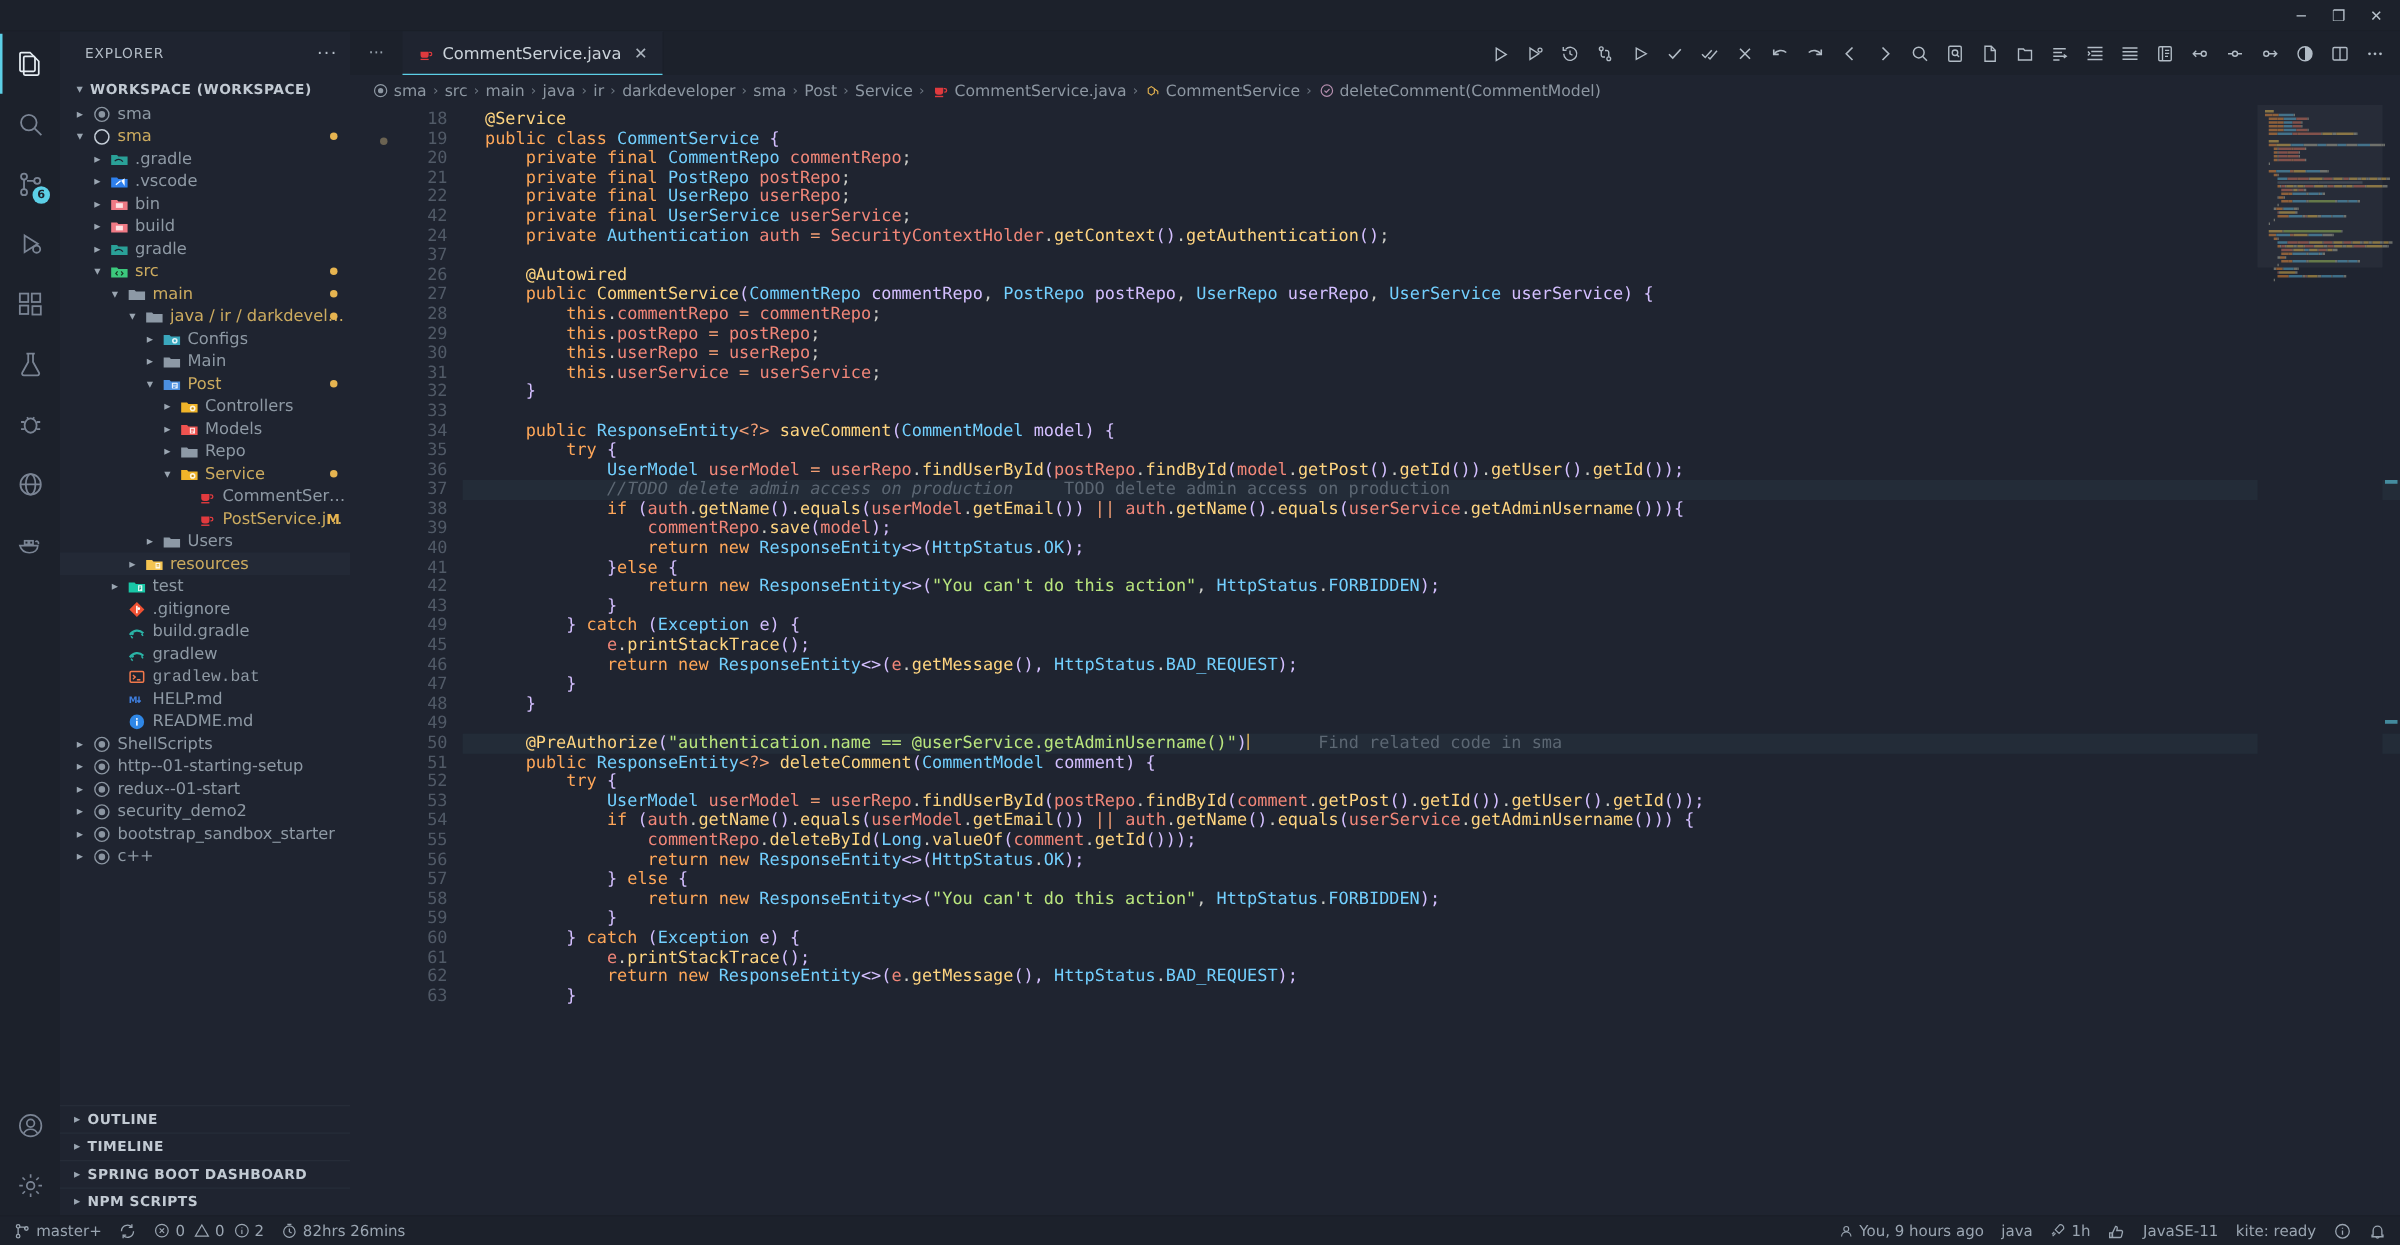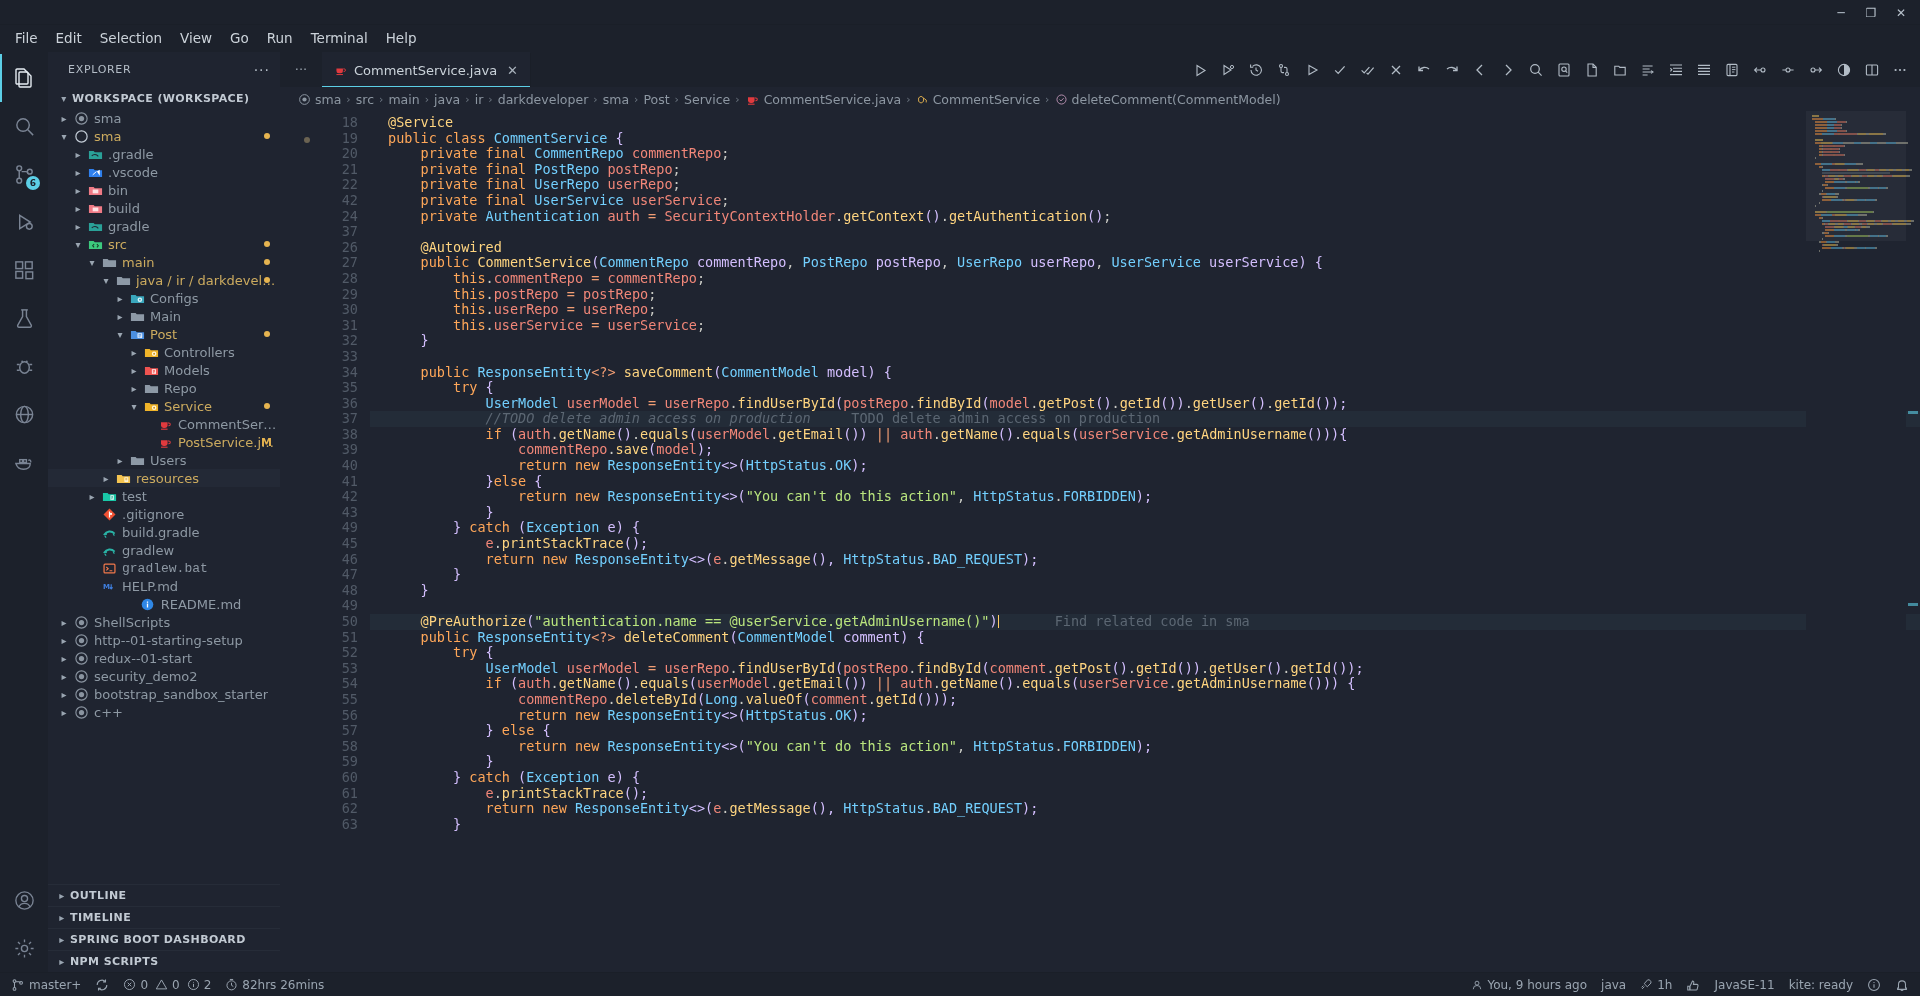--- a/index.html
+++ b/index.html
@@ -181,30 +181,20 @@
 <div id="app">
 
   <div class="titlebar">
     <div class="win-btns">
       <div class="win-btn">─</div>
       <div class="win-btn">❐</div>
       <div class="win-btn close">✕</div>
     </div>
   </div>
 
-  <div class="menubar" id="menubar">
-      <div class="menu-item">File</div>
-      <div class="menu-item">Edit</div>
-      <div class="menu-item">Selection</div>
-      <div class="menu-item">View</div>
-      <div class="menu-item">Go</div>
-      <div class="menu-item">Run</div>
-      <div class="menu-item">Terminal</div>
-      <div class="menu-item">Help</div>
-    </div>
 
   <div class="body-row">
 
     <div class="activitybar">
       <div class="act-icon active" title="Explorer">
         <svg width="24" height="24" viewBox="0 0 24 24" fill="none" stroke="currentColor" stroke-width="1.4">
           <path d="M5 3h7l4 4v10a1 1 0 0 1-1 1H5a1 1 0 0 1-1-1V4a1 1 0 0 1 1-1z"></path>
           <path d="M8 6h7l4 4v10a1 1 0 0 1-1 1H8a1 1 0 0 1-1-1V7a1 1 0 0 1 1-1z" fill="none"></path>
         </svg>
       </div>
@@ -568,21 +558,21 @@
             <div class="row" style="padding-left: 36px;">
               <span class="twisty"></span>
               <span class="ico">
                 <svg width="15" height="15" viewBox="0 0 16 16">
                   <text x="1" y="11" font-family="DejaVu Sans" font-size="7.5" font-weight="bold" fill="#3f7fe0">M</text>
                   <path d="M9.8 5.6v4.6M8.3 8.9l1.5 1.6 1.5-1.6" stroke="#3f7fe0" stroke-width="1.2" fill="none"></path>
                 </svg>
               </span>
               <span class="name fname-dim">HELP.md</span>
             </div>
-            <div class="row" style="padding-left: 36px; justify-content: center;">
+            <div class="row" style="padding-left: 36px;">
               <span class="twisty"></span>
               <span class="ico">
                 <svg width="15" height="15" viewBox="0 0 16 16">
                   <circle cx="8" cy="8" r="6.2" fill="#2f87e6"></circle>
                   <rect x="7.3" y="7" width="1.4" height="4.2" fill="#fff"></rect>
                   <rect x="7.3" y="4.8" width="1.4" height="1.4" fill="#fff"></rect>
                 </svg>
               </span>
               <span class="name fname-dim">README.md</span>
             </div>

